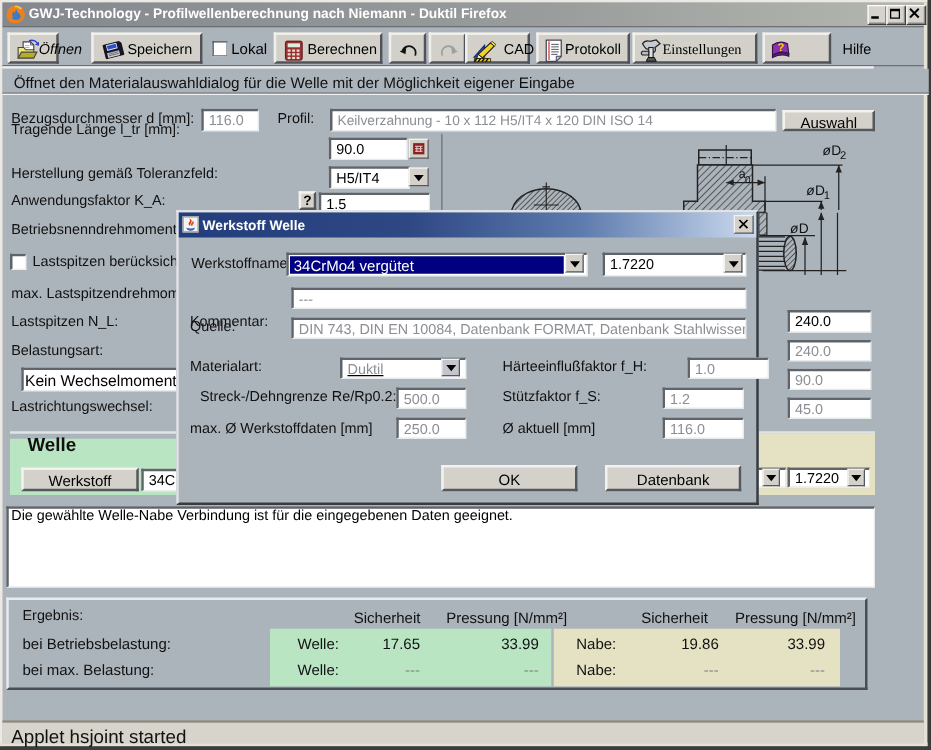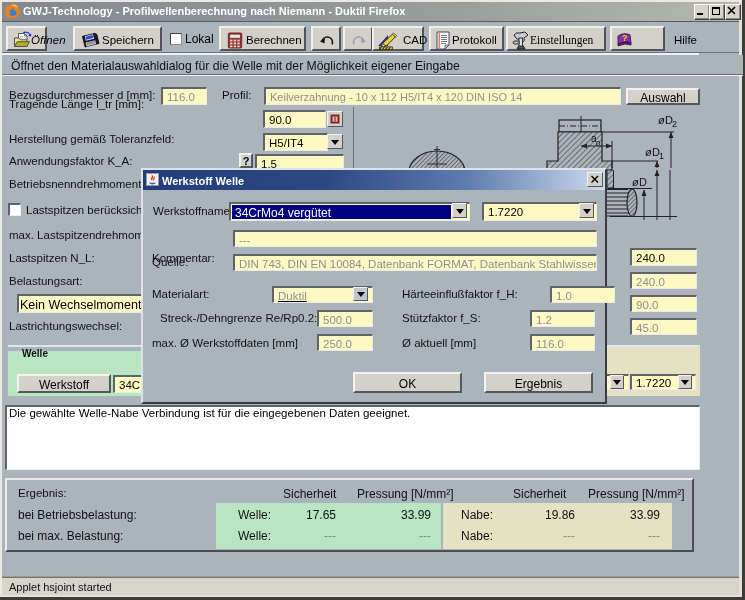--- a/index.html
+++ b/index.html
@@ -1,20 +1,20 @@
 <!DOCTYPE html>
 <html><head>
 <meta charset="utf-8">
 <style>
 html,body{margin:0;padding:0;}
 body{width:745px;height:600px;position:relative;overflow:hidden;
   font-family:"Liberation Sans",sans-serif;background:#acb4bb;}
 .abs{position:absolute;}
 .lbl{position:absolute;font-size:11.5px;color:#111;white-space:nowrap;}
-.fld{position:absolute;background:#fef9c3;border-top:2px solid #5f646a;border-left:2px solid #5f646a;
+.fld{position:absolute;background:#ffffff;border-top:2px solid #5f646a;border-left:2px solid #5f646a;
   border-right:1px solid #e8eaec;border-bottom:1px solid #e8eaec;font-size:11.5px;color:#000;
   white-space:nowrap;overflow:hidden;}
 .fld span{display:block;padding:2px 0 0 4px;}
 .dis{color:#8b8f95;}
 .btn{position:absolute;background:#d4d1ca;border-top:2px solid #f3f2ee;border-left:2px solid #f3f2ee;
   border-right:2px solid #54575c;border-bottom:2px solid #54575c;font-size:12px;color:#000;
   text-align:center;box-sizing:border-box;}
 .arrowbtn{position:absolute;background:#d4d1ca;border-top:1px solid #f3f2ee;border-left:1px solid #f3f2ee;
   border-right:1px solid #54575c;border-bottom:1px solid #54575c;box-sizing:border-box;}
 .arrowbtn:after{content:"";position:absolute;left:50%;top:50%;margin:-2px 0 0 -4px;
@@ -209,21 +209,21 @@
 <div class="lbl" style="left:9px;top:229px;">max. Lastspitzendrehmoment [Nm]:</div>
 <div class="lbl" style="left:9px;top:252px;">Lastspitzen N_L:</div>
 <div class="lbl" style="left:9px;top:275px;">Belastungsart:</div>
 <div class="fld" style="left:17px;top:294px;width:130px;height:16px;font-size:12.5px;">
     <span style="padding-left:1px;">Kein Wechselmoment</span>
   </div>
 <div class="lbl" style="left:9px;top:320px;">Lastrichtungswechsel:</div>
 
 <div class="abs" style="left:8px;top:345px;width:200px;height:2px;background:#dfe4e8;"></div>
 <div class="abs" style="left:8px;top:351px;width:200px;height:45px;background:#b9e5c3;"></div>
-<div class="lbl" style="left:22px;top:348px;font-weight:bold;font-size:10px;">Welle</div>
+<div class="lbl" style="left:22px;top:348px;font-weight:bold;font-size:15px;">Welle</div>
 <div class="btn" style="left:17px;top:374px;width:94px;height:19px;"><span style="position:relative;top:2px;">Werkstoff</span></div>
 <div class="fld" style="left:113px;top:375px;width:80px;height:15px;">
     <span>34C</span>
   </div>
 
 <div class="abs" style="left:353px;top:107px;width:1px;height:62px;background:#6c7076;"></div>
 
 <svg class="abs" style="left:355px;top:80px;" width="390px" height="170px" viewBox="0 0 390 170">
 <defs>
 <pattern id="h1" width="4" height="4" patternTransform="rotate(45)" patternUnits="userSpaceOnUse">
@@ -392,21 +392,21 @@
 <div class="lbl" style="left:152px;top:337px;">max. Ø Werkstoffdaten [mm]</div>
 <div class="fld" style="left:317px;top:334px;width:53px;height:14px;">
     <span class="dis">250.0</span>
   </div>
 <div class="lbl" style="left:402px;top:337px;">Ø aktuell [mm]</div>
 <div class="fld" style="left:530px;top:334px;width:62px;height:14px;">
     <span class="dis">116.0</span>
   </div>
 
 <div class="btn" style="left:353px;top:372px;width:109px;height:21px;"><span style="position:relative;top:3px;">OK</span></div>
-<div class="btn" style="left:484px;top:372px;width:109px;height:21px;"><span style="position:relative;top:3px;">Ergebnis</span></div>
+<div class="btn" style="left:484px;top:372px;width:109px;height:21px;"><span style="position:relative;top:3px;">Datenbank</span></div>
 
 <div class="abs" style="left:5px;top:478px;width:689px;height:74px;background:#acb4bb;
   border-top:2px solid #e8eaed;border-left:2px solid #e8eaed;border-right:2px solid #4a4e54;border-bottom:2px solid #4a4e54;box-sizing:border-box;"></div>
 <div class="abs" style="left:216px;top:503px;width:225px;height:46px;background:#b9e5c3;"></div>
 <div class="abs" style="left:443px;top:503px;width:229px;height:46px;background:#e5e2c4;"></div>
 <div class="lbl" style="left:18px;top:487px;font-size:11.5px;font-weight:normal;">Ergebnis:</div>
 <div class="lbl" style="left:283px;top:487px;font-size:12px;">Sicherheit</div>
 <div class="lbl" style="left:357px;top:487px;font-size:12px;">Pressung [N/mm²]</div>
 <div class="lbl" style="left:513px;top:487px;font-size:12px;">Sicherheit</div>
 <div class="lbl" style="left:588px;top:487px;font-size:12px;">Pressung [N/mm²]</div>
@@ -422,13 +422,13 @@
 <div class="lbl" style="left:18px;top:529px;font-size:12px;">bei max. Belastung:</div>
 <div class="lbl" style="left:238px;top:529px;font-size:12px;">Welle:</div>
 <div class="lbl" style="left:286px;top:529px;font-size:12px;width:50px;text-align:right;color:#85898d;">---</div>
 <div class="lbl" style="left:381px;top:529px;font-size:12px;width:50px;text-align:right;color:#85898d;">---</div>
 <div class="lbl" style="left:461px;top:529px;font-size:12px;">Nabe:</div>
 <div class="lbl" style="left:525px;top:529px;font-size:12px;width:50px;text-align:right;color:#85898d;">---</div>
 <div class="lbl" style="left:610px;top:529px;font-size:12px;width:50px;text-align:right;color:#85898d;">---</div>
 
 <div class="abs" style="left:2px;top:576px;width:737px;height:1px;background:#9b9b94;"></div>
 <div class="abs" style="left:2px;top:577px;width:737px;height:18px;background:#d7d4cb;border-top:1px solid #74746e;box-sizing:border-box;"></div>
-<div class="lbl" style="left:9px;top:581px;font-size:11px;">Applet hsjoint started</div>
+<div class="lbl" style="left:9px;top:581px;font-size:15px;">Applet hsjoint started</div>
 
 </body></html>

